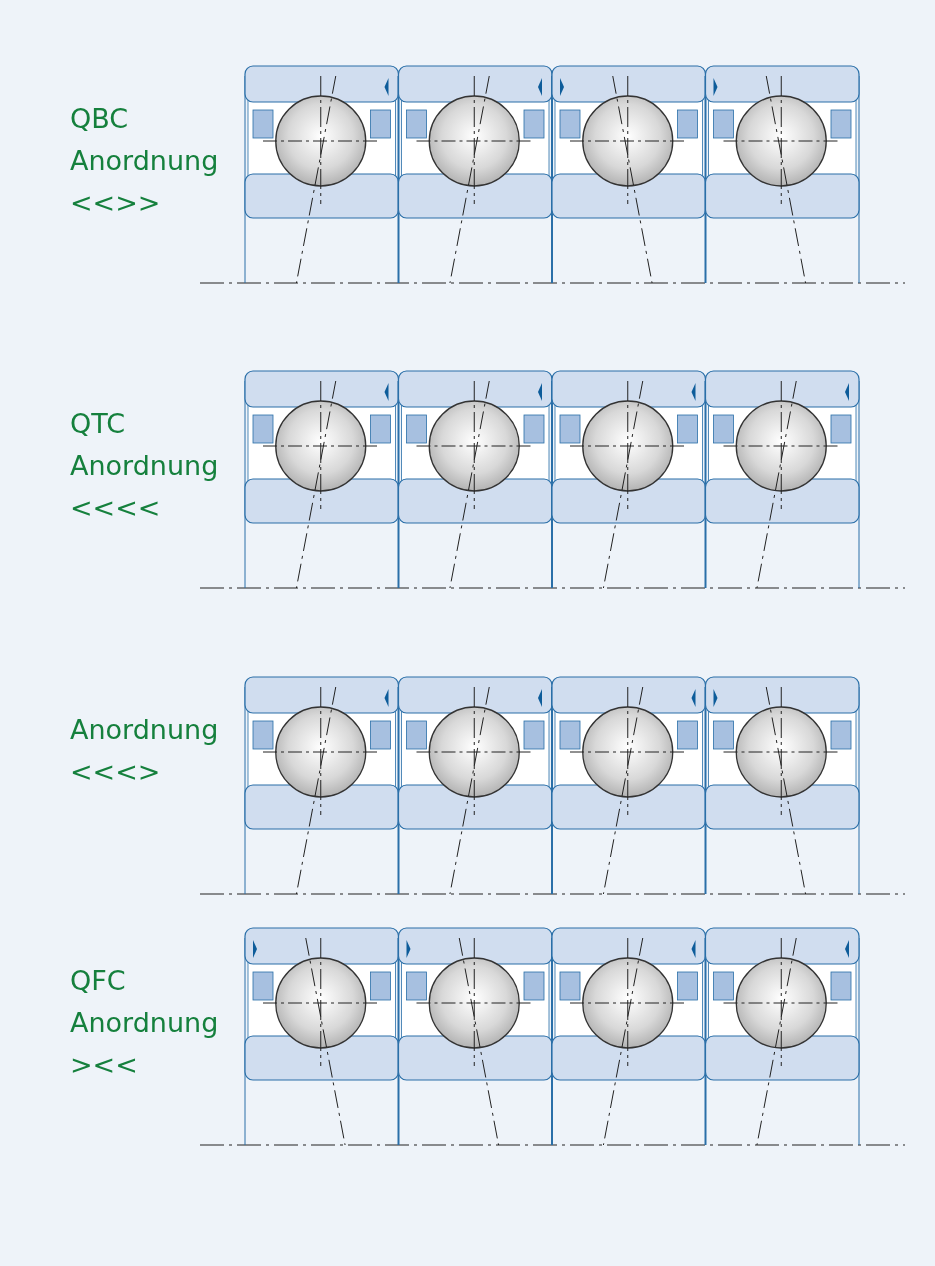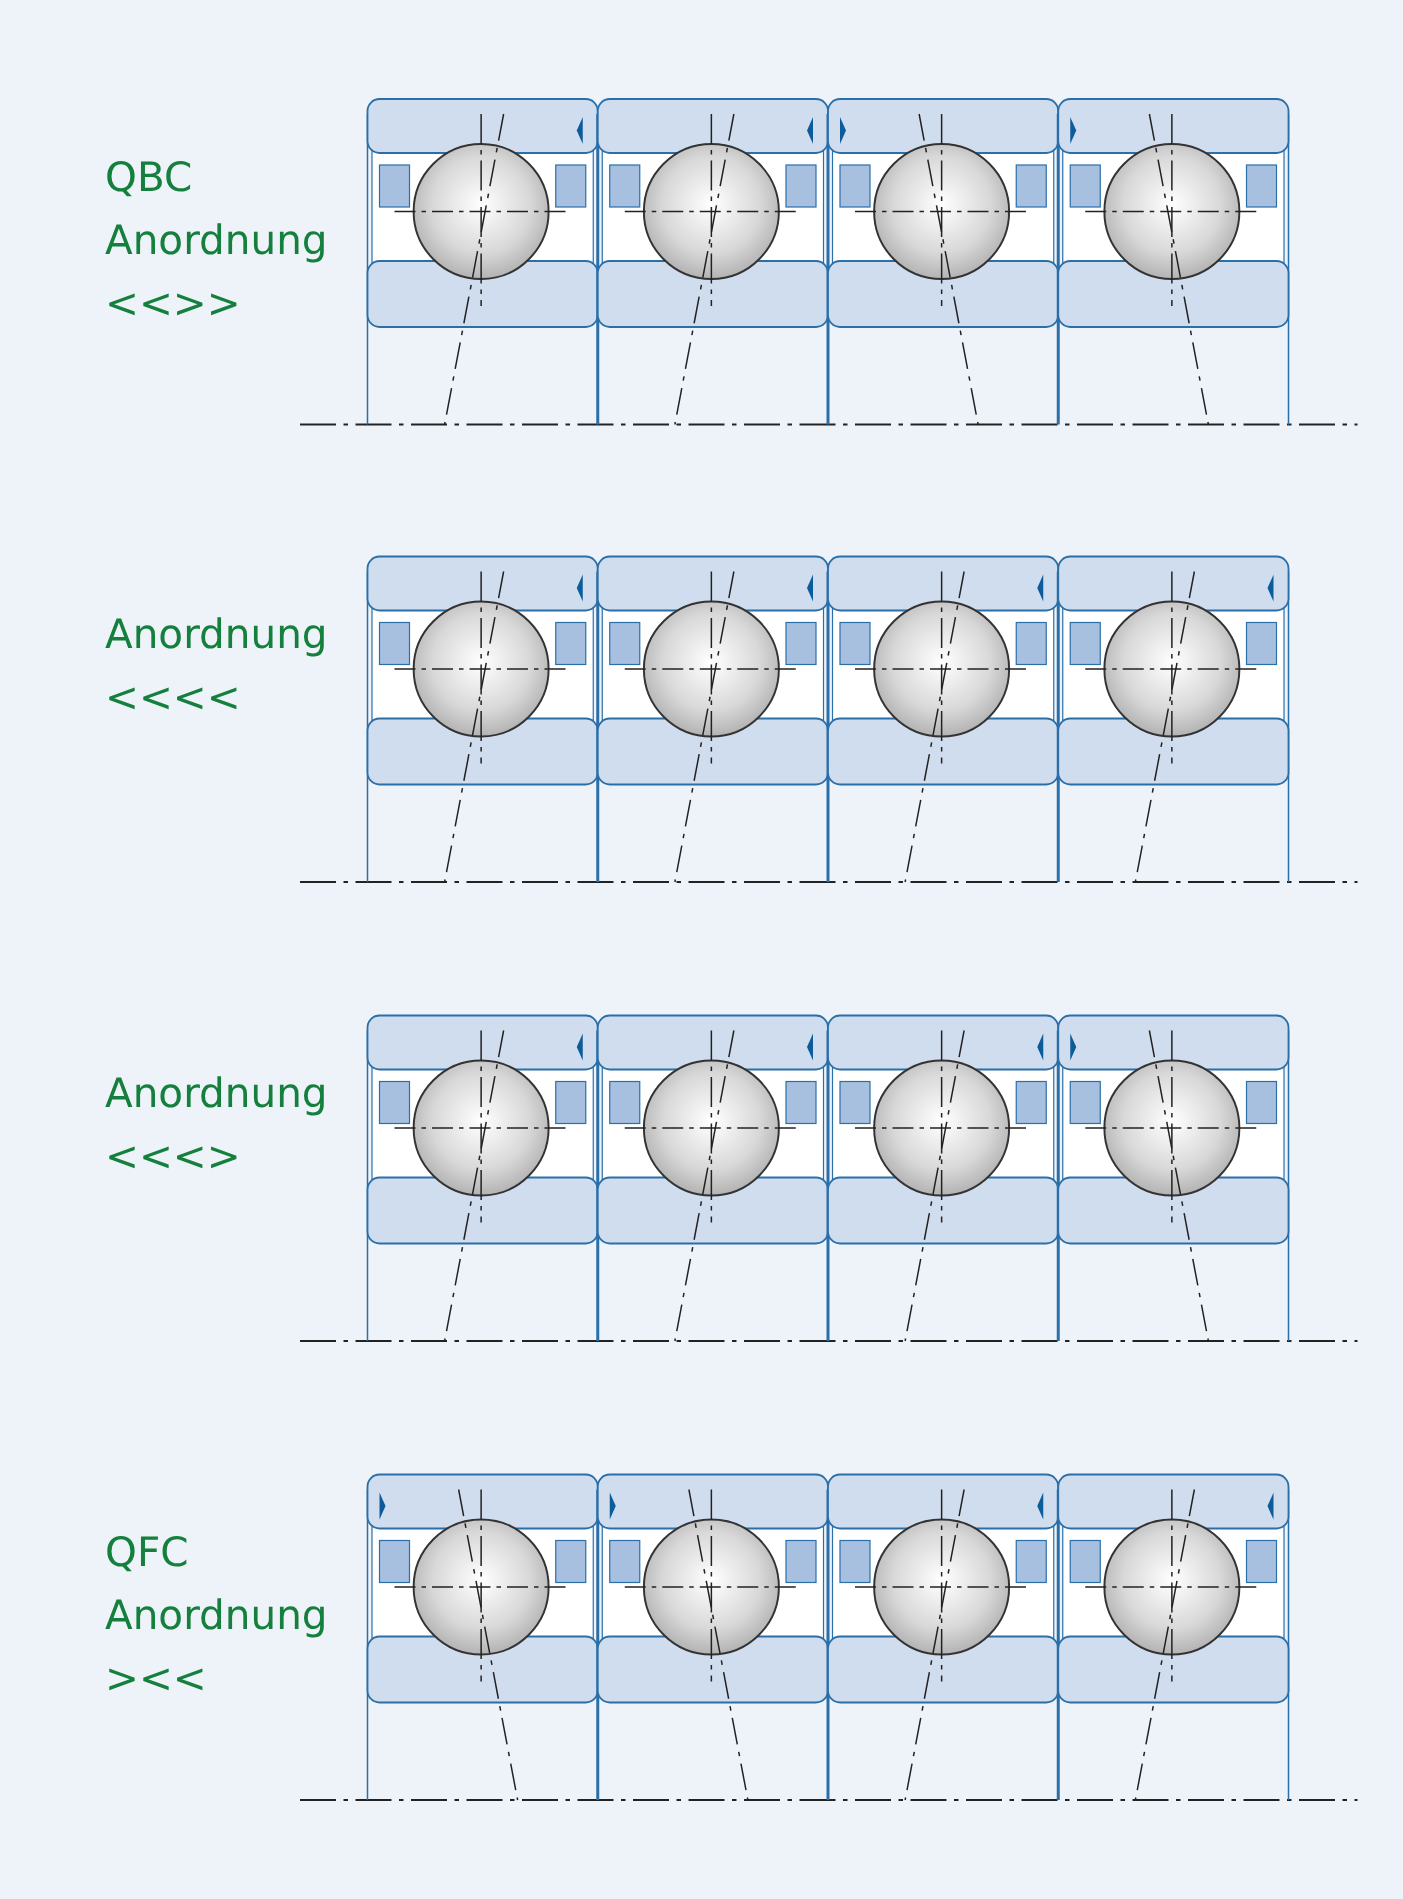--- a/index.html
+++ b/index.html
@@ -79,20 +79,21 @@
           <circle cx="781.25" cy="141" r="45" fill="url(#ball0)" stroke="#333" stroke-width="1.3"></circle>
           <line x1="723.5" y1="141" x2="841" y2="141" stroke="#222222" stroke-width="1" stroke-dasharray="14 4 3 4"></line>
           <line x1="781.25" y1="76" x2="781.25" y2="204" stroke="#222222" stroke-width="1" stroke-dasharray="20 4 3 4"></line>
           <path d="M713.5 78 L717.5 87 L713.5 96 Z" fill="#0d5c9a"></path>
           <line x1="766.25" y1="76" x2="805.58" y2="283" stroke="#222222" stroke-width="1" stroke-dasharray="18 5 3 5"></line>
         </g>
       </svg>
   </div>
   <div class="row" style="top:305px">
     <div class="label" style="top:98px">
+      <div>QTC</div>
       <div>Anordnung</div>
       <div>&lt;&lt;&lt;&lt;</div>
     </div>
     <svg class="diag" width="935" height="306">
         <defs>
           <radialGradient id="ball1" cx="0.5" cy="0.45" r="0.6">
             <stop offset="0" stop-color="#ffffff"></stop>
             <stop offset="0.6" stop-color="#d8d8d8"></stop>
             <stop offset="1" stop-color="#a9a9a9"></stop>
           </radialGradient>
@@ -215,21 +216,21 @@
           <rect x="713.5" y="110" width="20" height="28" fill="#a7c0e0" stroke="#2a6fa8" stroke-width="0.8"></rect>
           <rect x="831" y="110" width="20" height="28" fill="#a7c0e0" stroke="#2a6fa8" stroke-width="0.8"></rect>
           <circle cx="781.25" cy="141" r="45" fill="url(#ball2)" stroke="#333" stroke-width="1.3"></circle>
           <line x1="723.5" y1="141" x2="841" y2="141" stroke="#222222" stroke-width="1" stroke-dasharray="14 4 3 4"></line>
           <line x1="781.25" y1="76" x2="781.25" y2="204" stroke="#222222" stroke-width="1" stroke-dasharray="20 4 3 4"></line>
           <path d="M713.5 78 L717.5 87 L713.5 96 Z" fill="#0d5c9a"></path>
           <line x1="766.25" y1="76" x2="805.58" y2="283" stroke="#222222" stroke-width="1" stroke-dasharray="18 5 3 5"></line>
         </g>
       </svg>
   </div>
-  <div class="row" style="top:917px">
+  <div class="row" style="top:862px">
     <div class="label" style="top:98px">
       <div>QFC</div>
       <div>Anordnung</div>
       <div>&gt;&lt;&lt;</div>
     </div>
     <svg class="diag" width="935" height="306">
         <defs>
           <radialGradient id="ball3" cx="0.5" cy="0.45" r="0.6">
             <stop offset="0" stop-color="#ffffff"></stop>
             <stop offset="0.6" stop-color="#d8d8d8"></stop>

